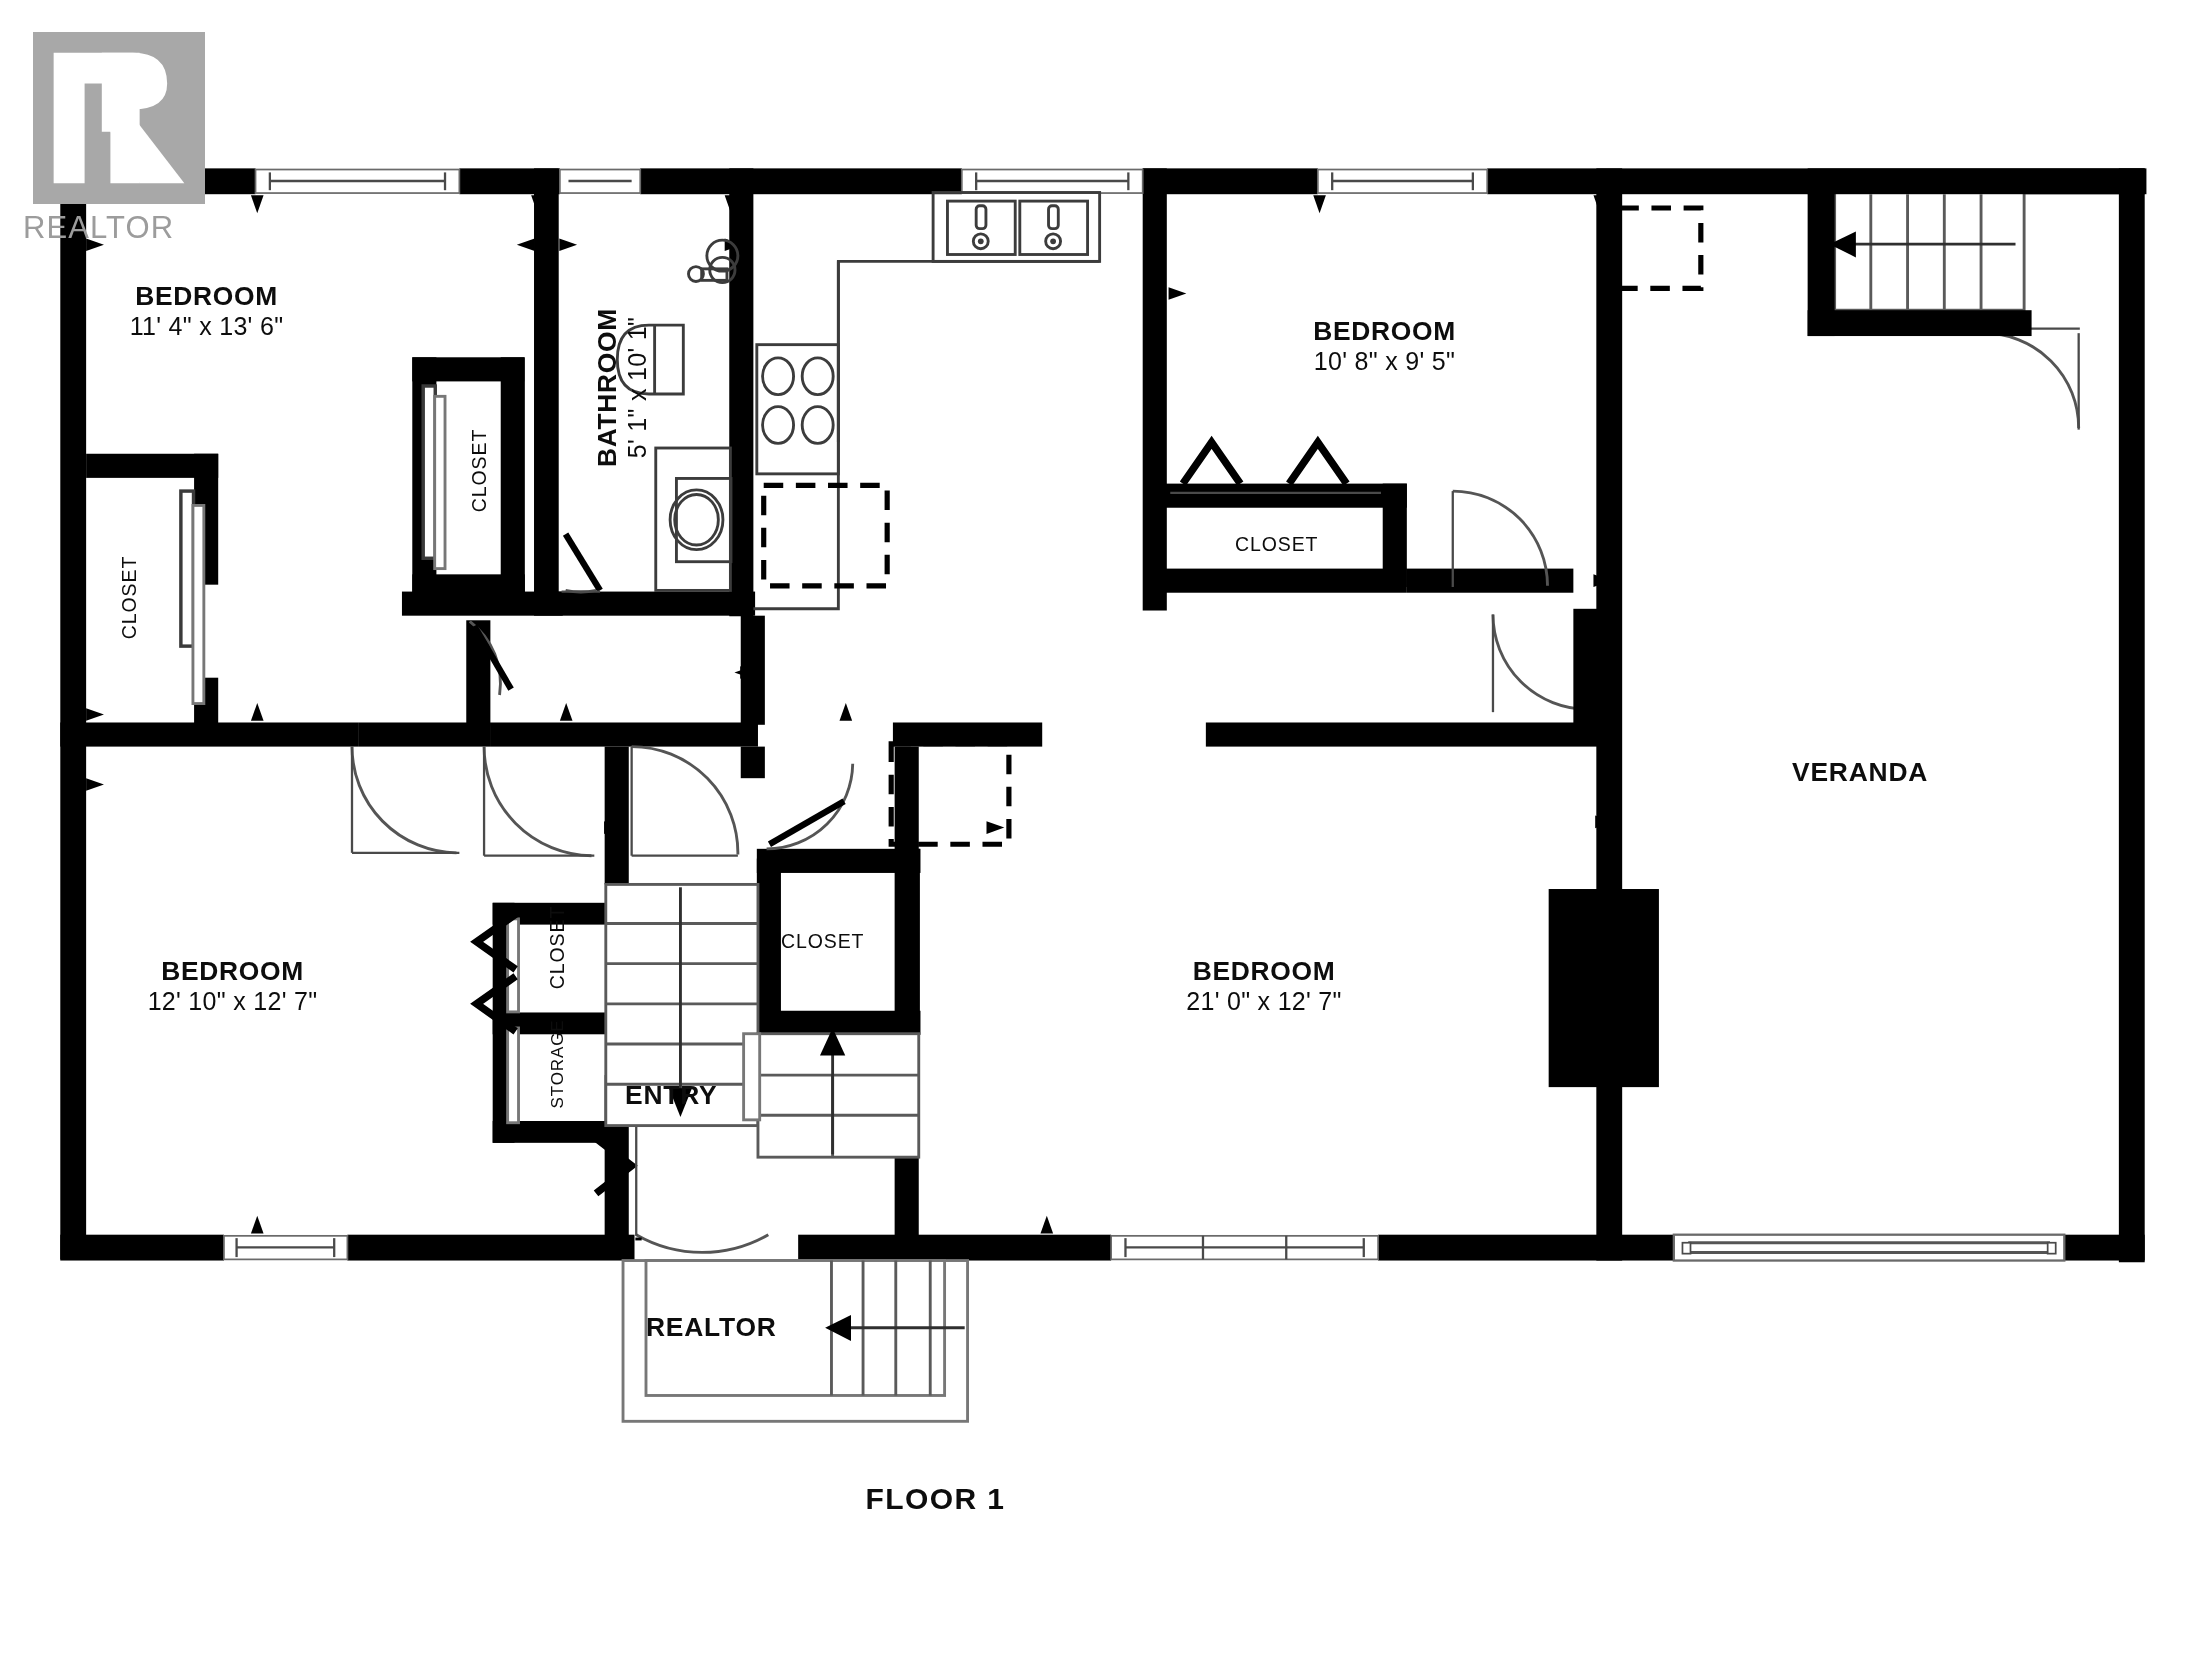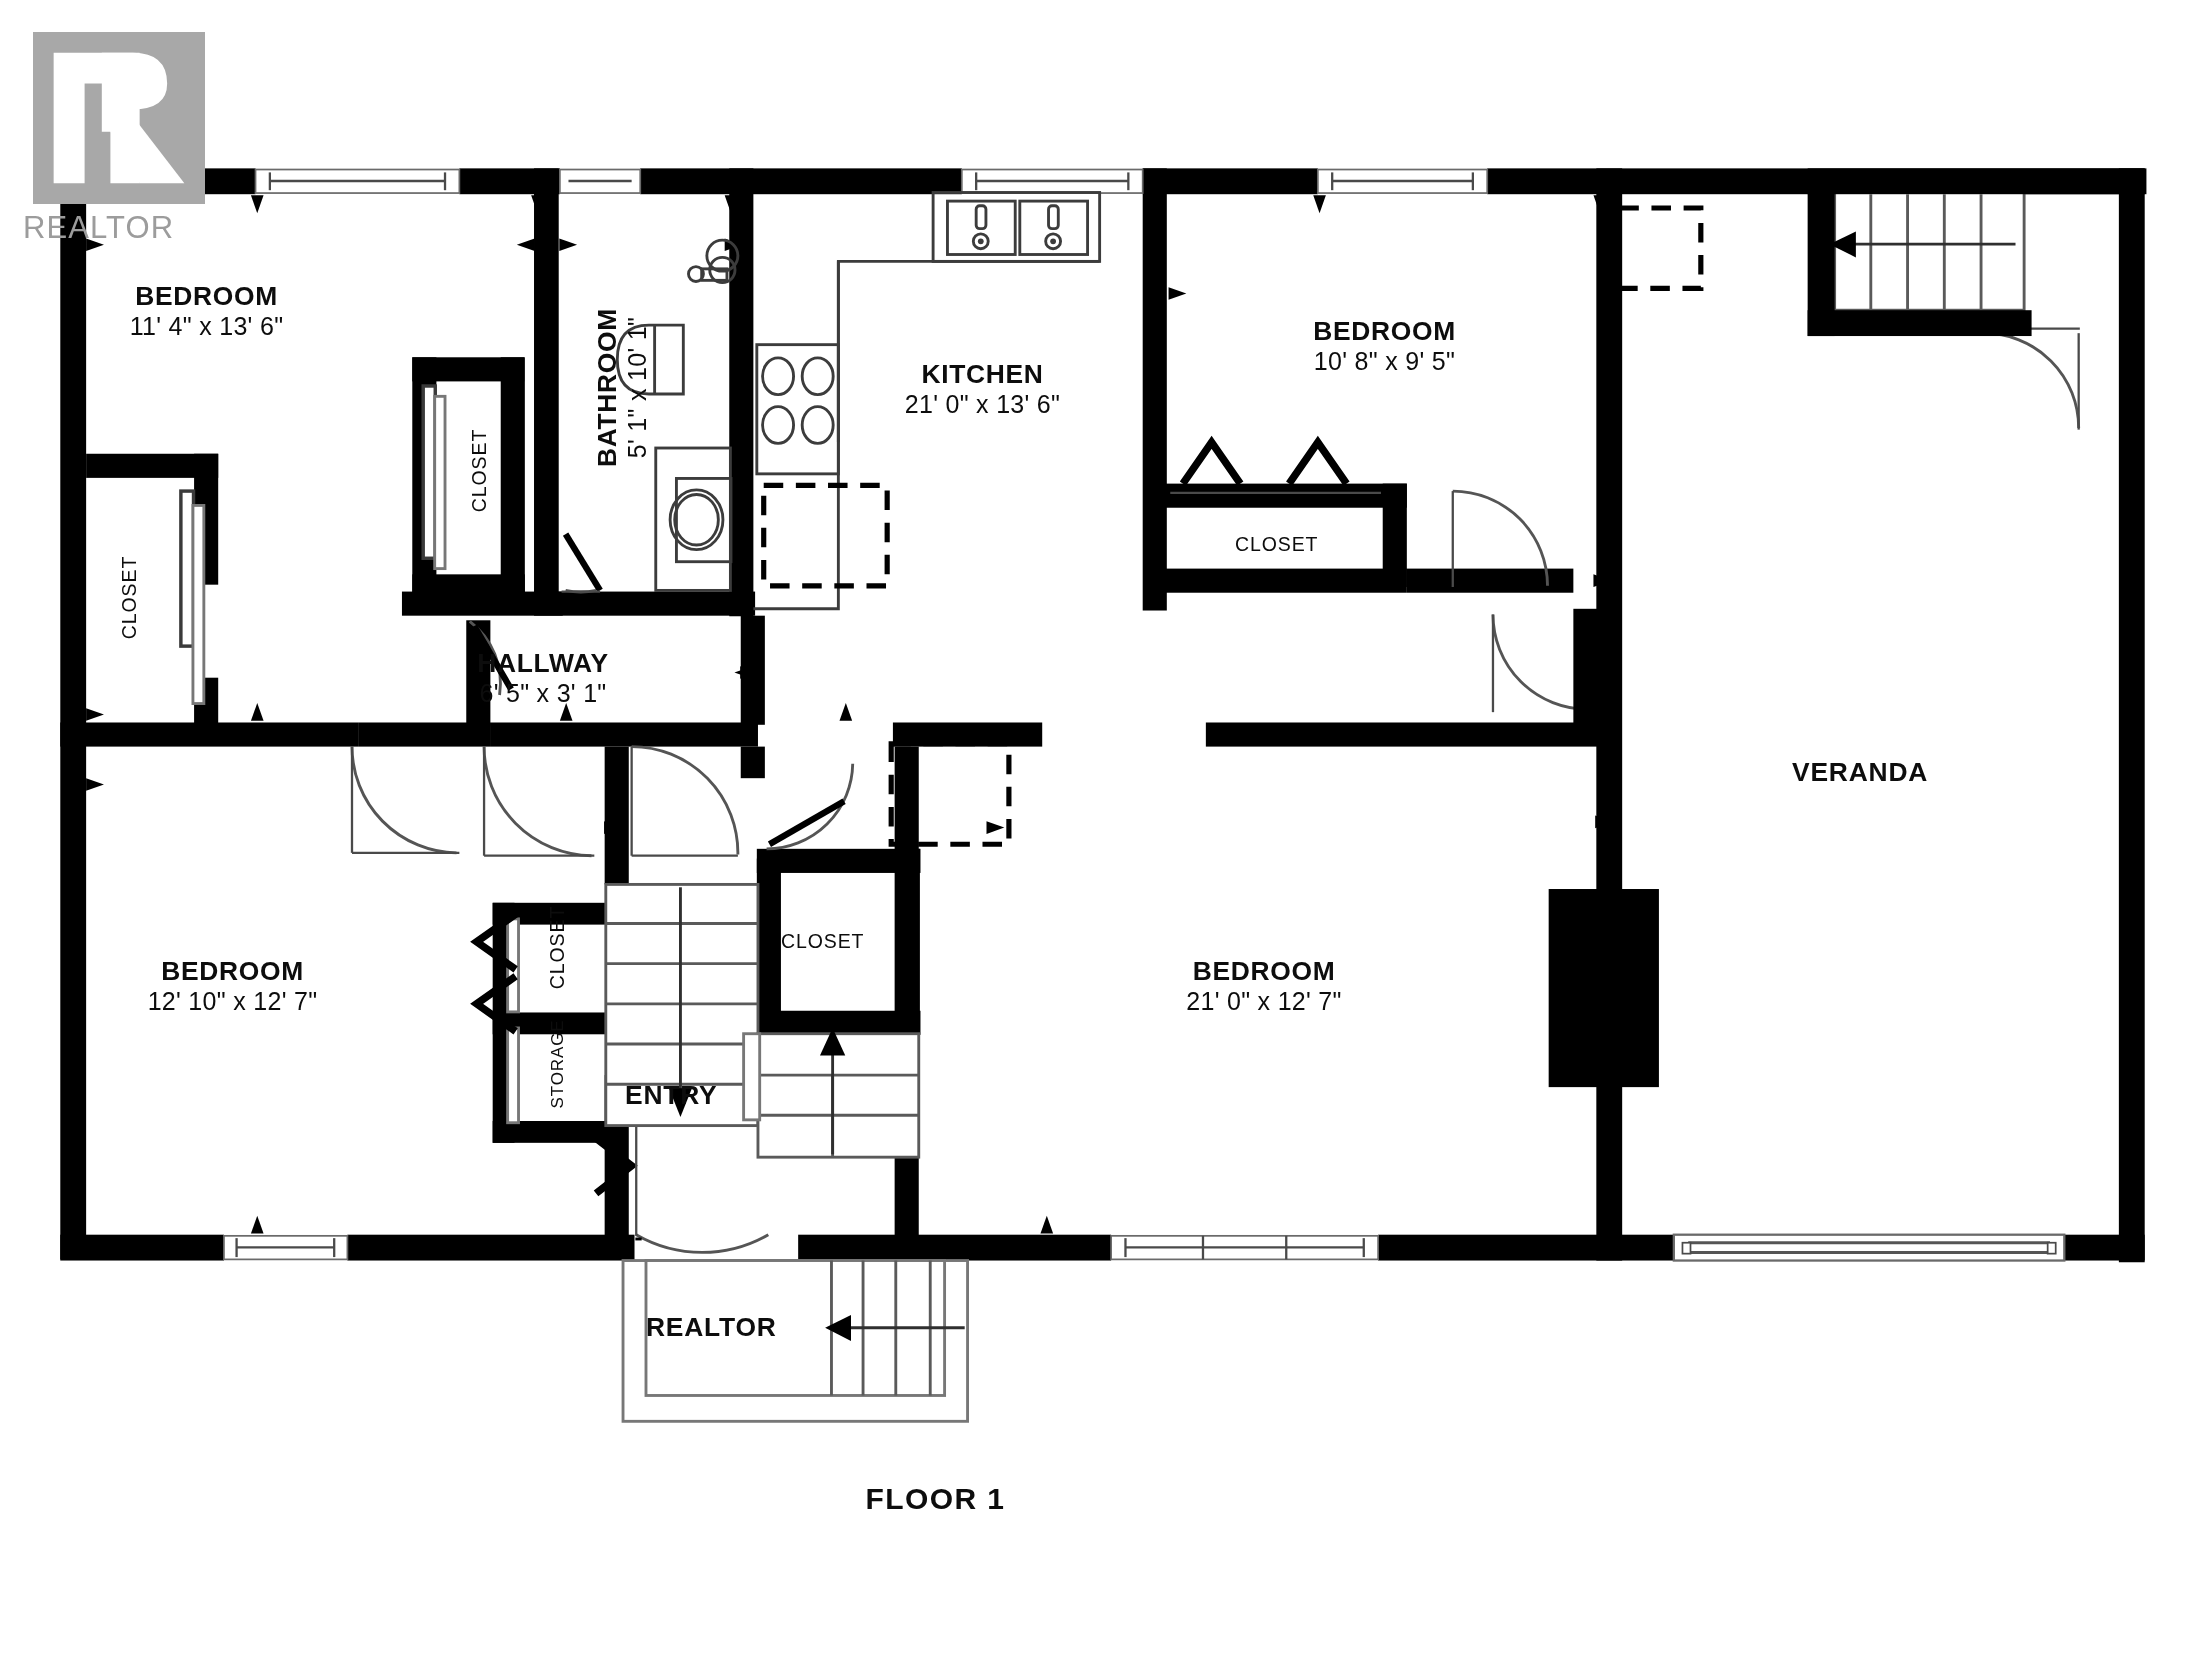--- a/index.html
+++ b/index.html
@@ -440,34 +440,26 @@
   <div class="room-label" style="left:34px; top:281px; width:345px;">
     <span class="rname">BEDROOM</span>
     <span class="rdim">11' 4" x 13' 6"</span>
   </div>
 
   <div class="room-label rot-90" style="left:500px; top:356px; width:247px; height:63px;">
     <span class="rname">BATHROOM</span>
     <span class="rdim">5' 1" x 10' 1"</span>
   </div>
 
-  <div class="room-label" style="left:810px; top:359px; width:345px;">
-    <span class="rname">KITCHEN</span>
-    <span class="rdim">21' 0" x 13' 6"</span>
-  </div>
 
   <div class="room-label" style="left:1212px; top:316px; width:345px;">
     <span class="rname">BEDROOM</span>
     <span class="rdim">10' 8" x 9' 5"</span>
   </div>
 
-  <div class="room-label" style="left:382px; top:648px; width:322px;">
-    <span class="rname">HALLWAY</span>
-    <span class="rdim">6' 5" x 3' 1"</span>
-  </div>
 
   <div class="room-label" style="left:46px; top:956px; width:373px;">
     <span class="rname">BEDROOM</span>
     <span class="rdim">12' 10" x 12' 7"</span>
   </div>
 
   <div class="room-label" style="left:1080px; top:956px; width:368px;">
     <span class="rname">BEDROOM</span>
     <span class="rdim">21' 0" x 12' 7"</span>
   </div>

